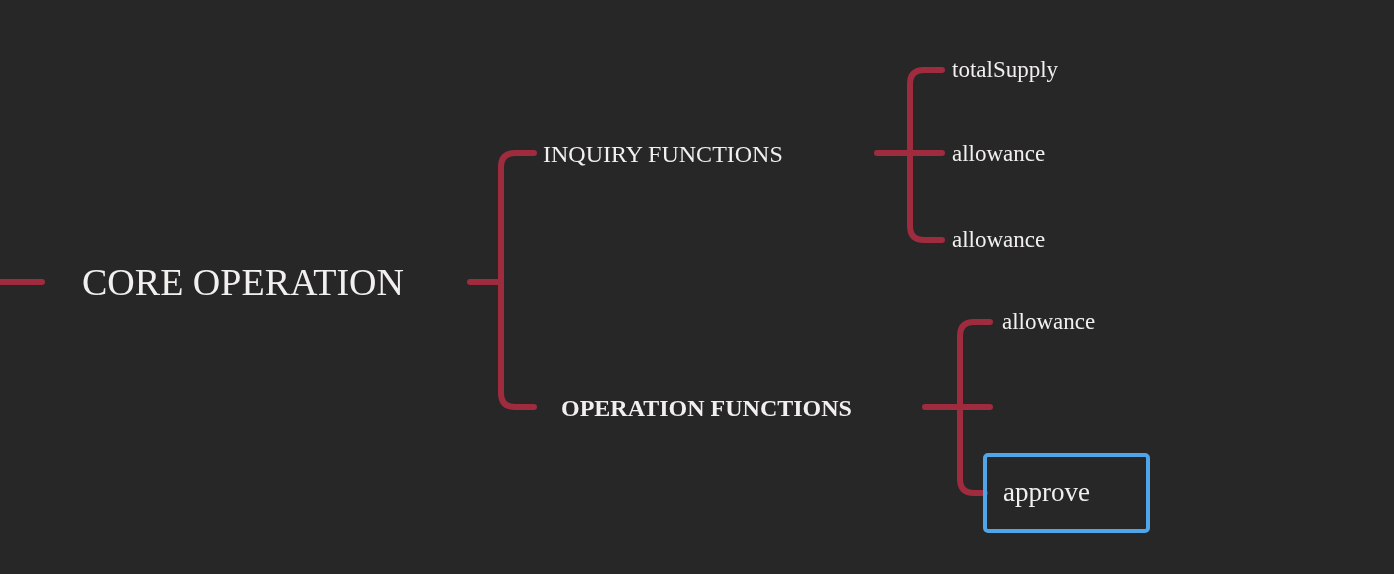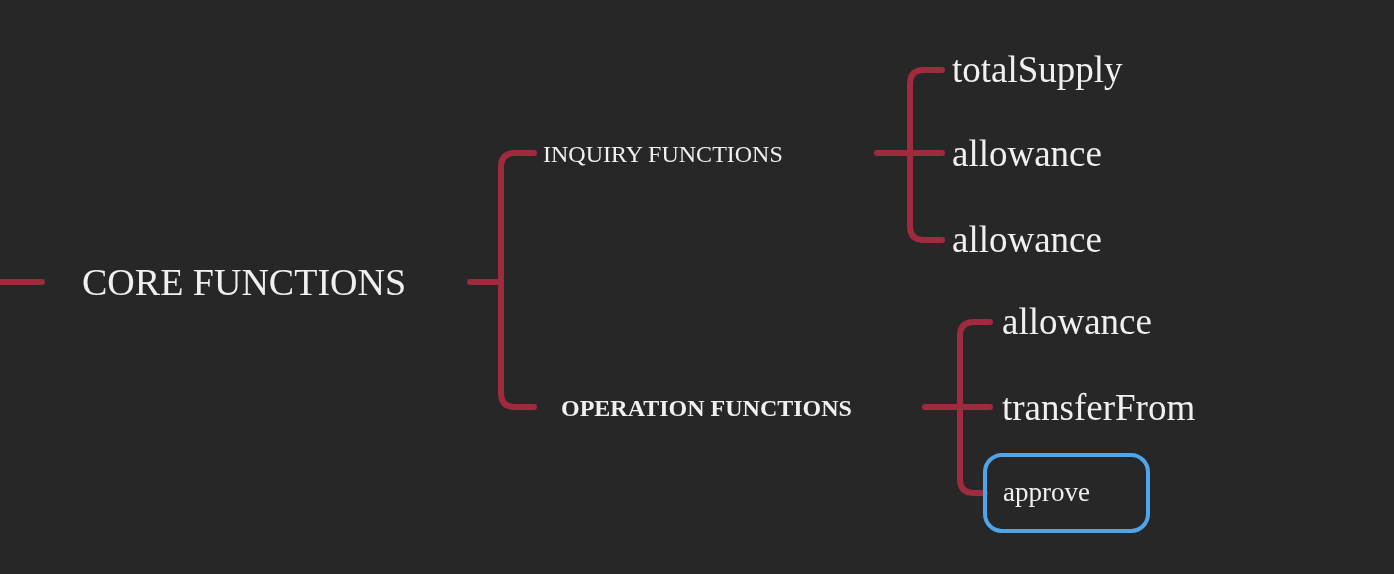--- a/index.html
+++ b/index.html
@@ -40,36 +40,36 @@
     left: 82px;
     top: 283px;
     font-size: 38px;
   }
   .node-branch {
     font-size: 24px;
   }
   .node-inquiry   { left: 543px; top: 154px; }
   .node-operation { left: 561px; top: 408px; font-weight: bold; }
   .node-leaf {
-    font-size: 37px;
+    font-size: 23px;
   }
   .node-totalsupply  { left: 952px;  top: 70px;  }
   .node-balanceof    { left: 952px;  top: 154px; }
   .node-allowance    { left: 952px;  top: 240px; }
   .node-transfer     { left: 1002px; top: 322px; }
   .node-transferfrom { left: 1002px; top: 408px; }
   .selection-box {
     position: absolute;
     left: 983px;
     top: 453px;
     width: 167px;
     height: 80px;
     box-sizing: border-box;
     border: 4px solid #4fa5e8;
-    border-radius: 19px;
+    border-radius: 5px;
     display: flex;
     align-items: center;
   }
   .selection-box .label {
     color: #f1f0ee;
     font-size: 27px;
     padding-left: 16px;
     white-space: nowrap;
     line-height: 1.1;
   }
@@ -82,33 +82,32 @@
   <svg class="edges" viewBox="0 0 1394 574" xmlns="http://www.w3.org/2000/svg">
     <path d="M -8 282 H 42"></path>
     <path d="M 470 282 H 501"></path>
     <path d="M 534 153 H 515 Q 501 153 501 167 V 393 Q 501 407 515 407 H 534"></path>
     <path d="M 877 153 H 942"></path>
     <path d="M 942 70 H 924 Q 910 70 910 84 V 226 Q 910 240 924 240 H 942"></path>
     <path d="M 925 407 H 990"></path>
     <path d="M 990 322 H 974 Q 960 322 960 336 V 479 Q 960 493 974 493 H 985"></path>
   </svg>
 
-  <div class="node node-root">CORE FUNCTIONS</div>
+  <div class="node node-root">CORE OPERATION</div>
 
   <div class="node node-branch node-inquiry">INQUIRY FUNCTIONS</div>
 
   <div class="node node-branch node-operation">OPERATION FUNCTIONS</div>
 
   <div class="node node-leaf node-totalsupply">totalSupply</div>
 
   <div class="node node-leaf node-balanceof">allowance</div>
 
   <div class="node node-leaf node-allowance">allowance</div>
 
   <div class="node node-leaf node-transfer">allowance</div>
 
-  <div class="node node-leaf node-transferfrom">transferFrom</div>
 
   <div class="selection-box">
     <span class="label">approve</span>
   </div>
 
 </div>
 
 </body></html>

